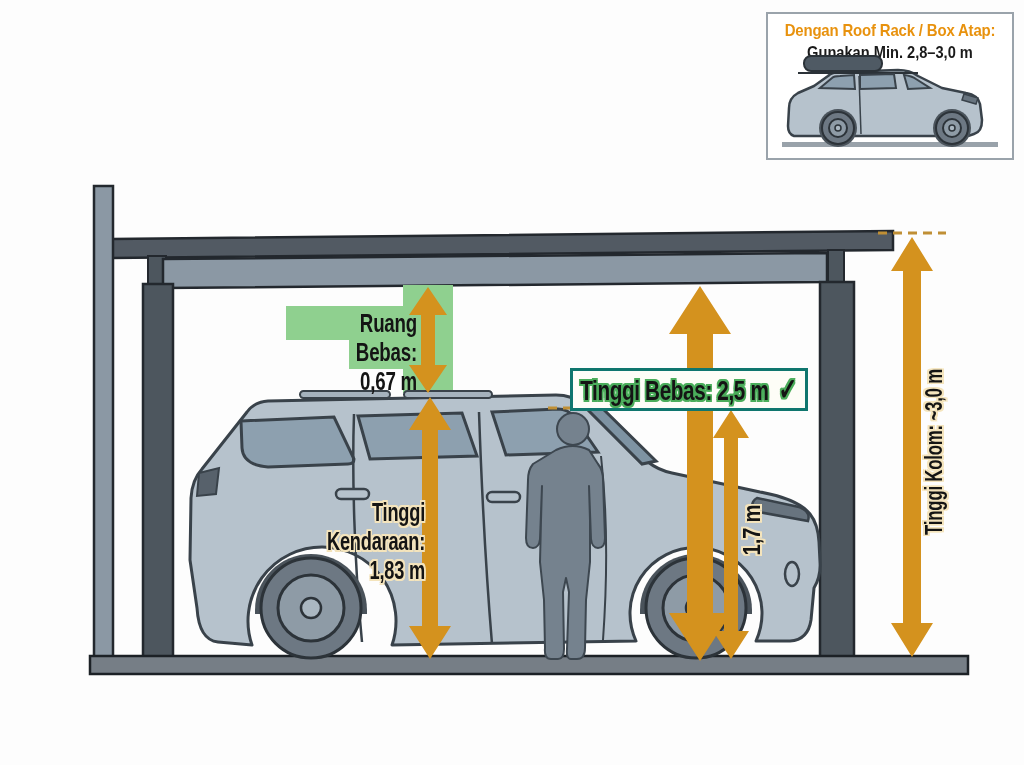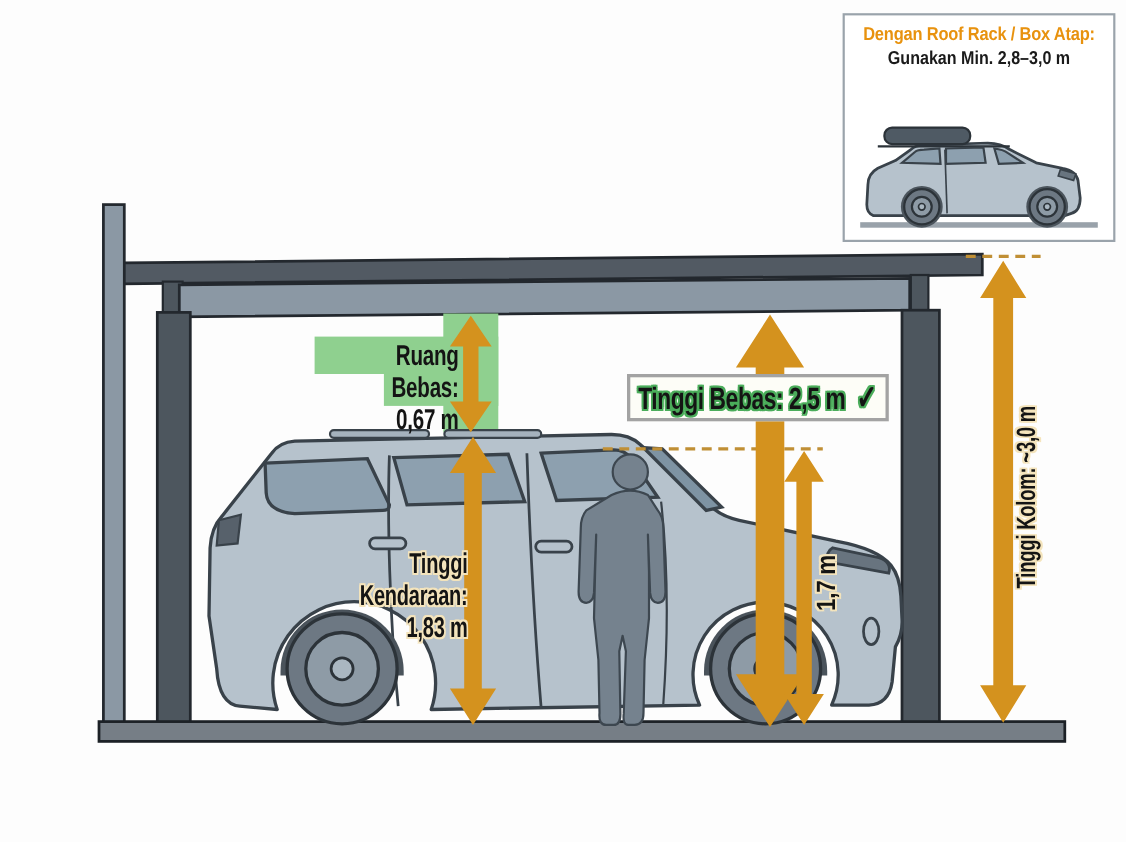--- a/index.html
+++ b/index.html
@@ -12,32 +12,32 @@
   .lbl-block{position:absolute;font-weight:800;color:#141414;text-align:right;letter-spacing:-.3px;}
   .glow-cream{text-shadow:2px 0 #f4e4bc,-2px 0 #f4e4bc,0 2px #f4e4bc,0 -2px #f4e4bc,
     2px 2px #f4e4bc,-2px -2px #f4e4bc,2px -2px #f4e4bc,-2px 2px #f4e4bc;}
   .glow-green{text-shadow:2px 0 #4bad5b,-2px 0 #4bad5b,0 2px #4bad5b,0 -2px #4bad5b,
     2px 2px #4bad5b,-2px -2px #4bad5b,2px -2px #4bad5b,-2px 2px #4bad5b;}
 
   .ruang-bebas{left:283px;top:309px;width:134px;font-size:26px;line-height:29px;
     transform:scaleX(.72);transform-origin:100% 50%;}
   .tinggi-kendaraan{left:245px;top:498px;width:180px;font-size:26px;line-height:29px;
     transform:scaleX(.70);transform-origin:100% 50%;}
-  .tinggi-bebas-box{position:absolute;left:570px;top:340px;width:238px;height:43px;
-    box-sizing:border-box;border:3px solid #a3a3a3;background:#fdfdf7;
+  .tinggi-bebas-box{position:absolute;left:570px;top:368px;width:238px;height:43px;
+    box-sizing:border-box;border:3px solid #0f766e;background:#fdfdf7;
     display:flex;align-items:flex-end;justify-content:center;}
   .tinggi-bebas-text{font-size:28px;font-weight:800;color:#141414;white-space:nowrap;
     letter-spacing:-.5px;transform:scaleX(.74);}
   .tinggi-bebas-text .chk{font-size:31px;margin-left:6px;}
   .person-height{left:752px;top:530px;font-size:24px;
     transform:translate(-50%,-50%) rotate(-90deg) scaleX(.85);}
   .tinggi-kolom{left:934px;top:452px;font-size:24px;
     transform:translate(-50%,-50%) rotate(-90deg) scaleX(.70);}
 
-  .inset{position:absolute;left:766px;top:12px;width:248px;height:208px;box-sizing:border-box;
+  .inset{position:absolute;left:766px;top:12px;width:248px;height:148px;box-sizing:border-box;
     border:2px solid #9aa3ab;background:#ffffff;}
   .inset-title{margin-top:7px;text-align:center;font-size:17px;font-weight:800;color:#e8920e;
     white-space:nowrap;transform:scaleX(.88);letter-spacing:-.2px;}
   .inset-subtitle{text-align:center;font-size:17px;font-weight:600;color:#1a1a1a;
     white-space:nowrap;transform:scaleX(.86);margin-top:2px;}
   .inset-art{position:absolute;left:0;bottom:2px;}
 </style>
 </head>
 <body>
 

